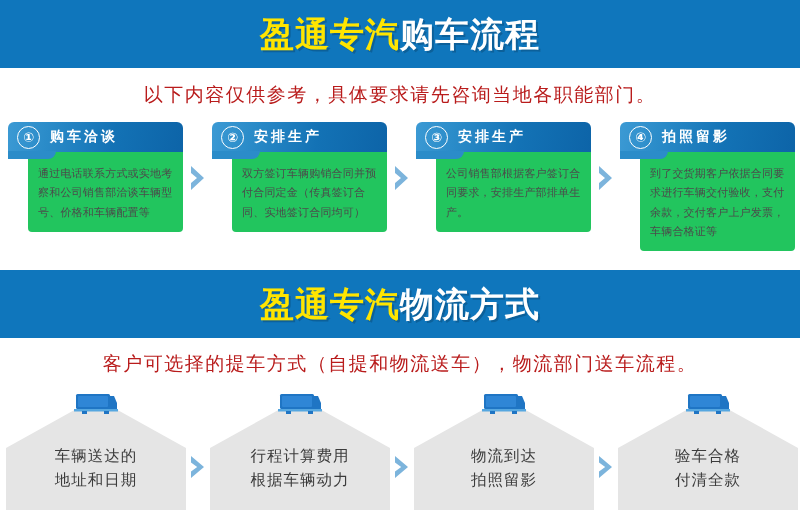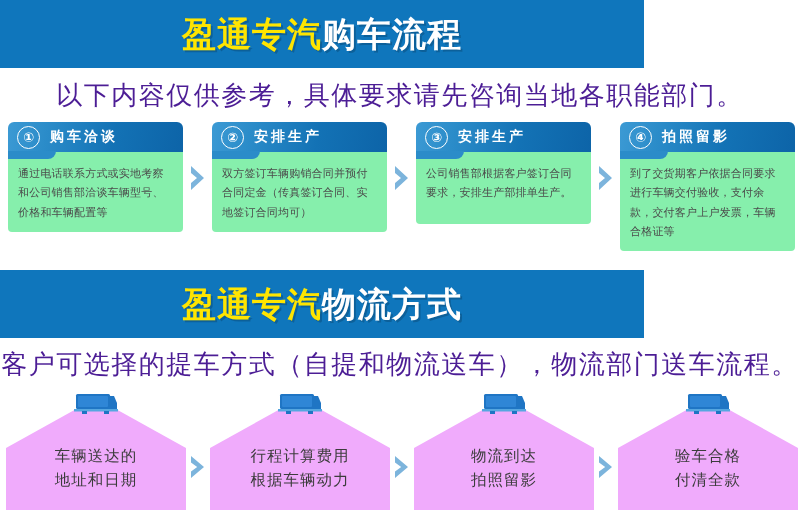--- a/index.html
+++ b/index.html
@@ -10,21 +10,21 @@
     width: 800px;
     height: 531px;
     background: #ffffff;
     font-family: "Liberation Sans", "DejaVu Sans", sans-serif;
     overflow: hidden;
     position: relative;
   }
 
   
   .banner {
-    width: 644px;
+    width: 800px;
     background: #0f76bc;
     display: flex;
     align-items: center;
     justify-content: center;
     box-sizing: border-box;
   }
   #banner-top   { height: 68px; }
   #banner-bottom{ height: 68px; }
 
   .banner-title {
@@ -42,22 +42,22 @@
   .subtitle-wrap {
     width: 800px;
     display: flex;
     align-items: center;
     justify-content: center;
     box-sizing: border-box;
   }
   #subtitle-top    { height: 54px; }
   #subtitle-bottom { height: 52px; }
   .subtitle-text {
-    font-size: 26px;
-    color: #4c1d95;
+    font-size: 19px;
+    color: #b91c1c;
     letter-spacing: 1.5px;
     white-space: nowrap;
   }
 
   
   #process-row {
     width: 800px;
     height: 112px;
     display: flex;
     align-items: flex-start;
@@ -107,25 +107,26 @@
     content: "";
     position: absolute;
     left: 0;
     bottom: -7px;
     width: 48px;
     height: 8px;
     background: #2b8cc9;
     border-radius: 0 0 10px 0;
   }
   .proc-body {
-    background: #86efac;
+    background: #22c55e;
     border-radius: 0 0 4px 4px;
     min-height: 72px;
     padding: 12px 10px 10px 10px;
     box-sizing: border-box;
+    margin-left: 20px;
   }
   .proc-body-text {
     font-size: 11px;
     color: #4b4b4b;
     line-height: 1.75;
     letter-spacing: 0.2px;
   }
 
   .chev {
     flex: 0 0 29px;
@@ -161,21 +162,21 @@
     height: 26px;
     z-index: 3;
   }
   .log-truck svg { display: block; }
   .log-pent {
     position: absolute;
     left: 0;
     top: 20px;
     width: 180px;
     height: 100px;
-    background: #f0abfc;
+    background: #e5e5e5;
     clip-path: polygon(0% 38%, 38% 0%, 62% 0%, 100% 38%, 100% 100%, 0% 100%);
     display: flex;
     flex-direction: column;
     align-items: center;
     justify-content: center;
     box-sizing: border-box;
     padding-top: 16px;
   }
   .log-line {
     font-size: 15.5px;

